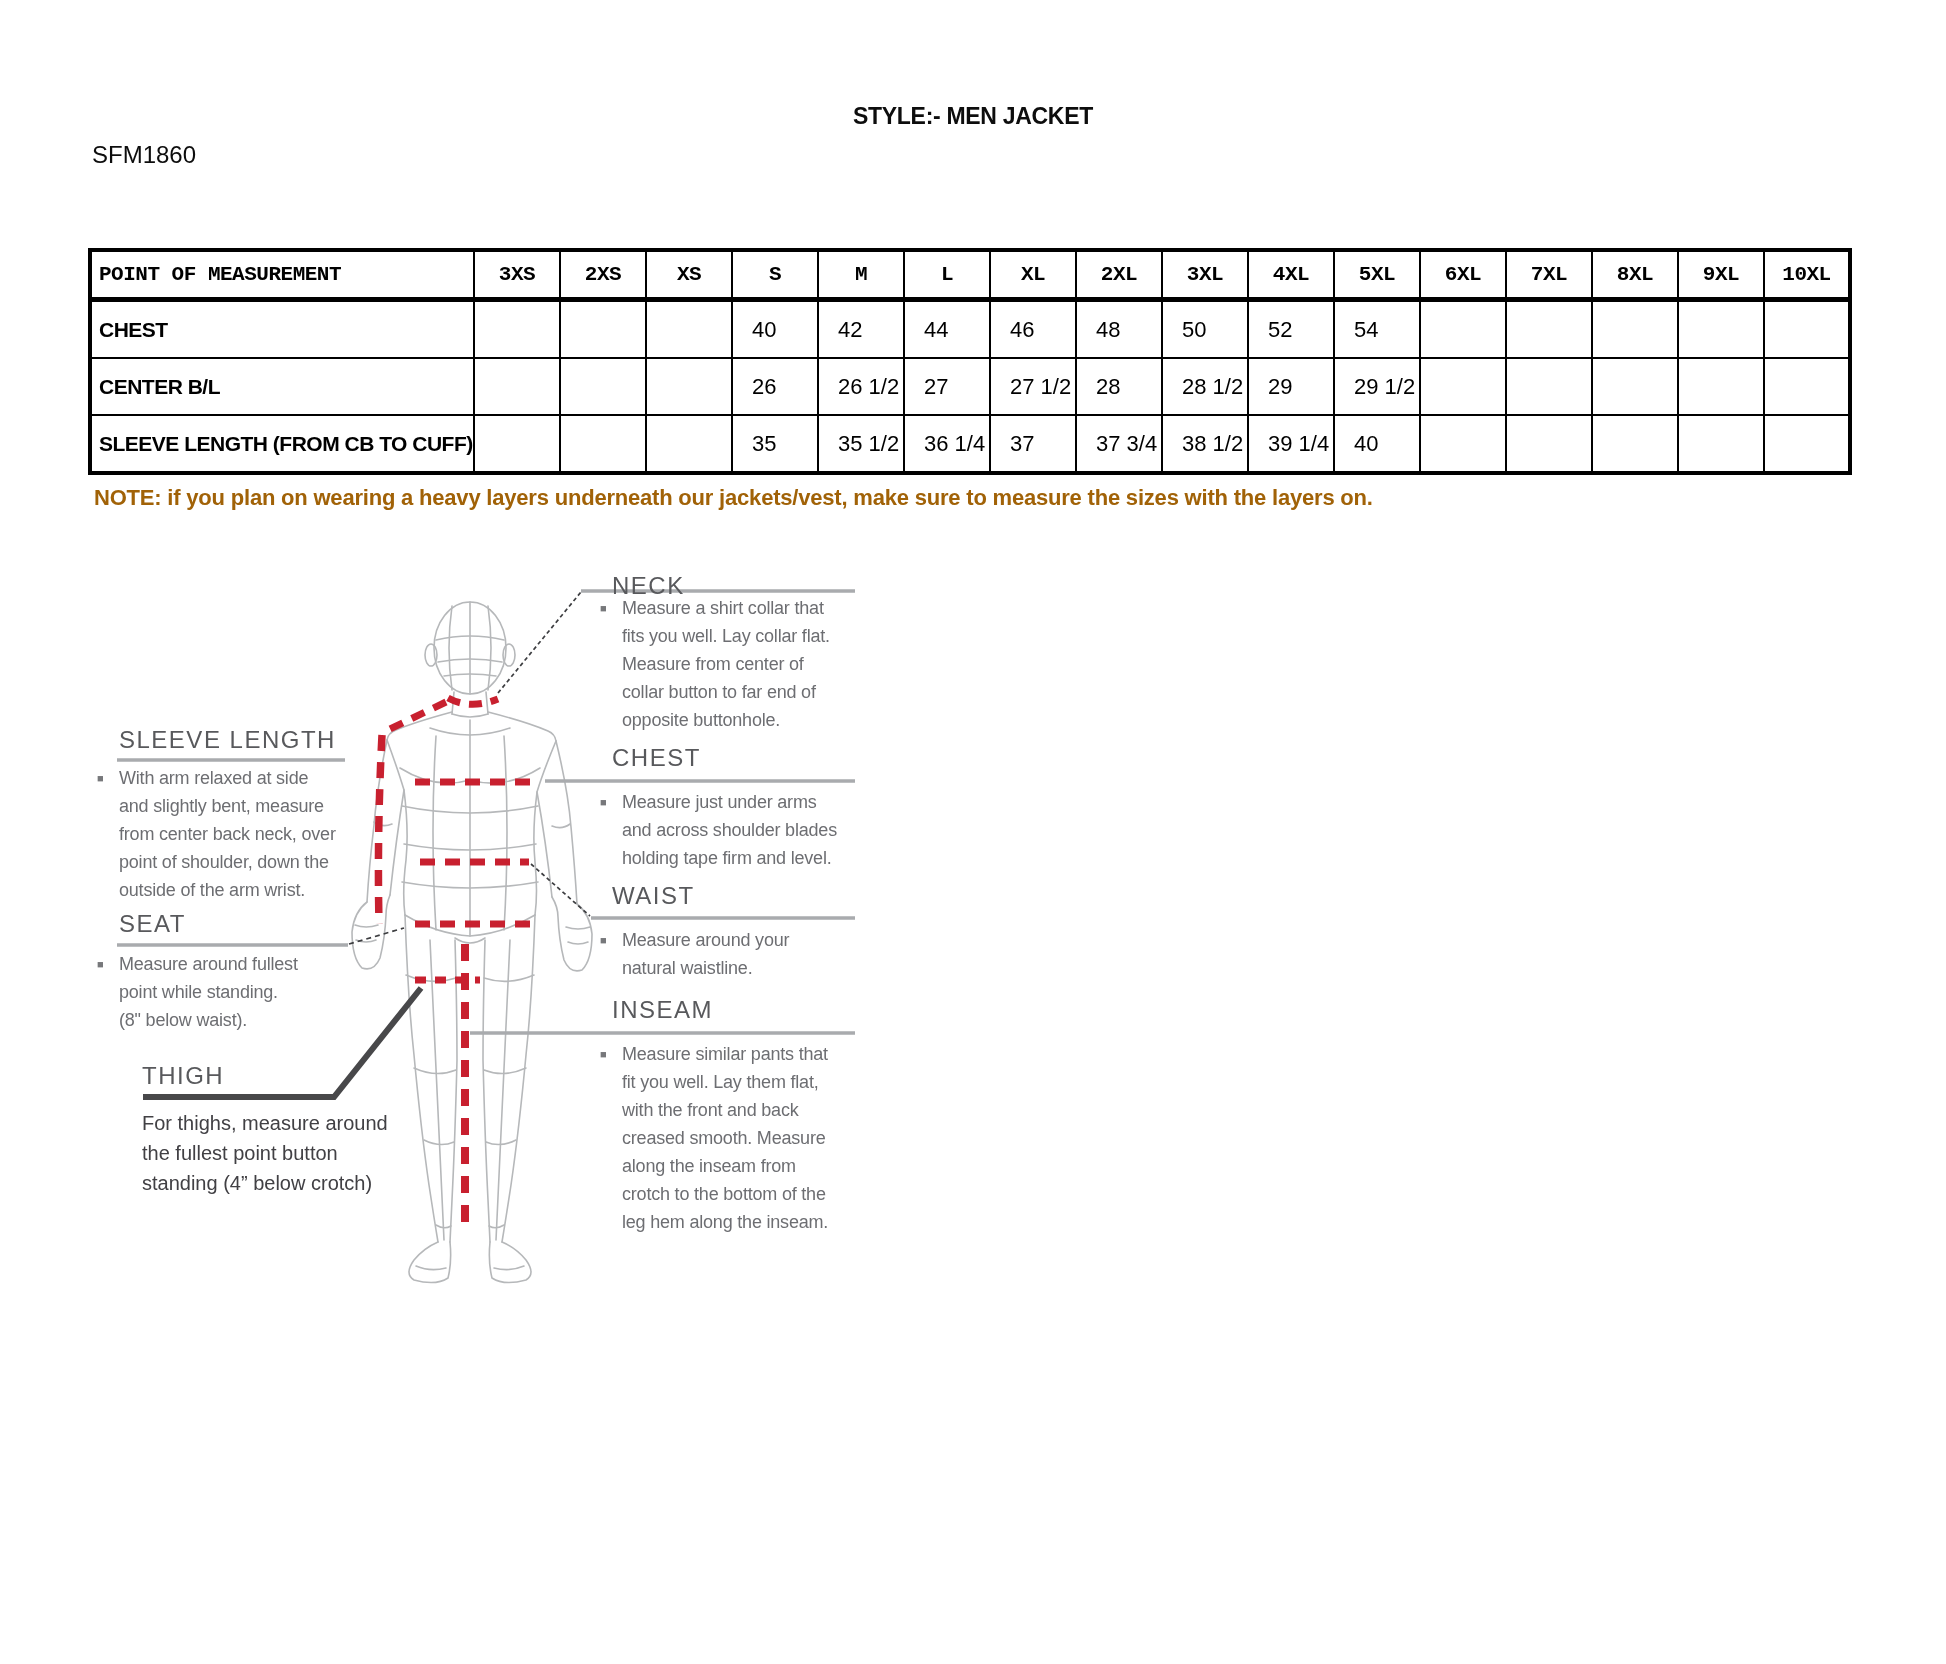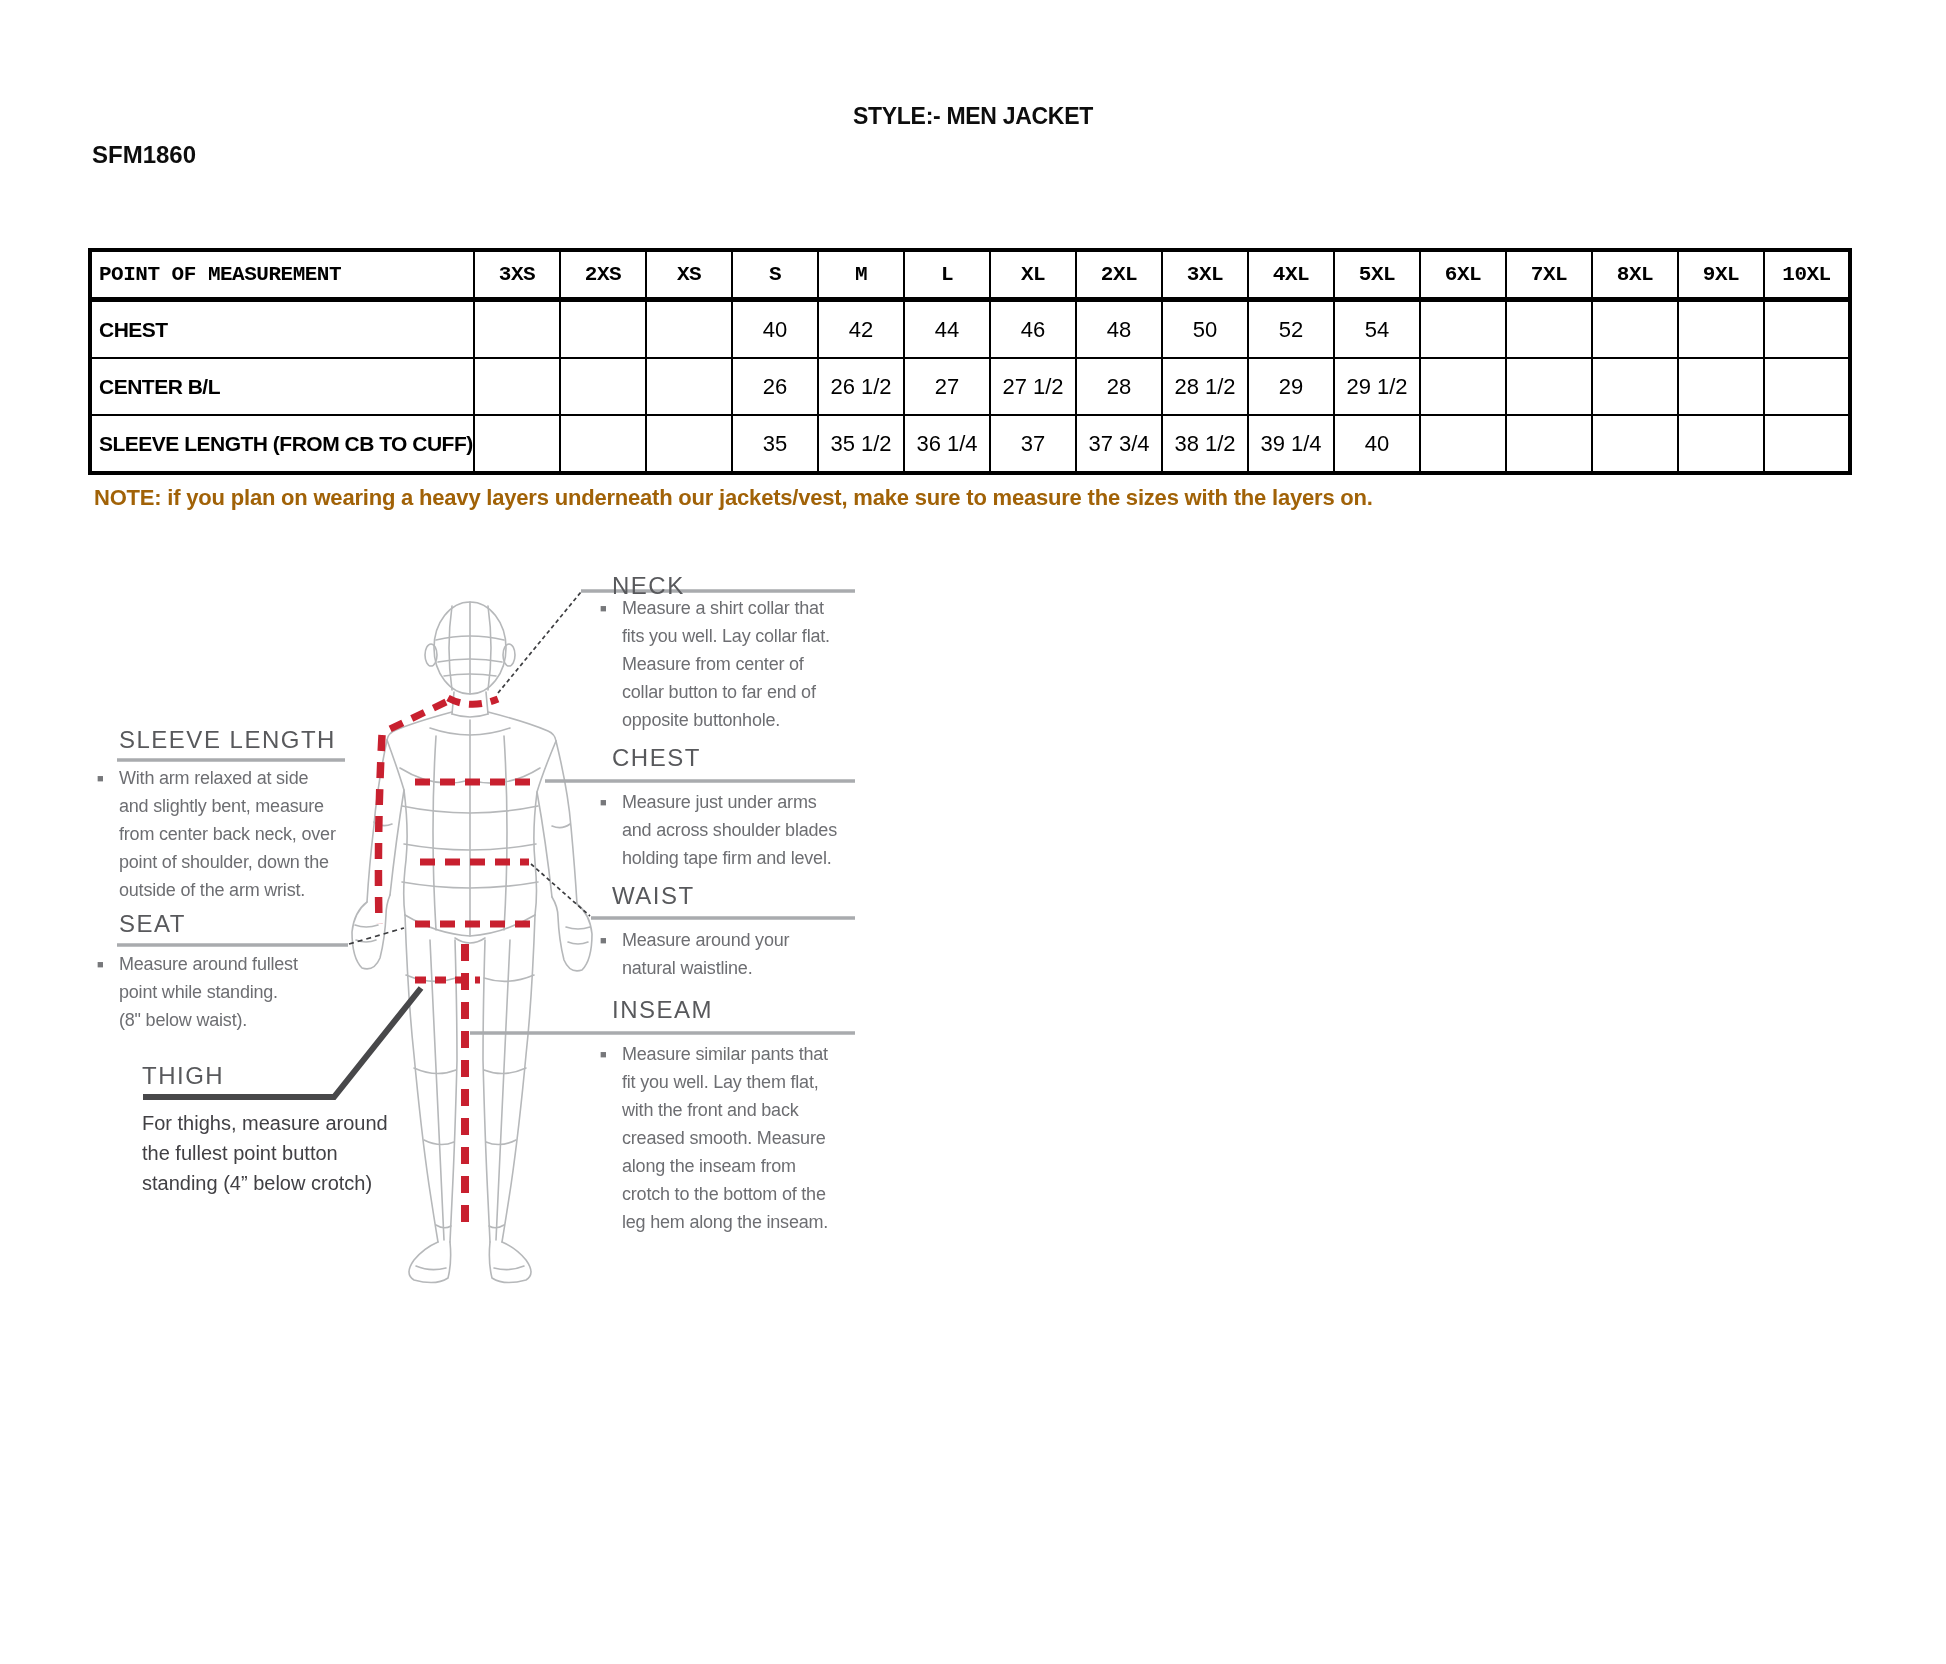--- a/index.html
+++ b/index.html
@@ -6,40 +6,40 @@
   #page{
     position:relative;width:1946px;height:1664px;background:#ffffff;overflow:hidden;
     font-family:"Liberation Sans", sans-serif;color:#000;
   }
   
   .doc-title{
     position:absolute;left:0;top:103px;width:1946px;text-align:center;
     font-size:23px;font-weight:700;letter-spacing:-0.3px;color:#0d0d0d;
   }
   .doc-code{
-    position:absolute;left:92px;top:141px;font-size:24px;font-weight:700;color:#0d0d0d;
+    position:absolute;left:92px;top:141px;font-size:24px;font-weight:400;color:#0d0d0d;
   }
   .doc-note{
     position:absolute;left:94px;top:485px;font-size:22px;font-weight:700;color:#a16207;letter-spacing:-0.2px;
   }
   
   table.size-table{
     position:absolute;left:88px;top:248px;border-collapse:collapse;table-layout:fixed;
     border:4px solid #000;background:#fff;
   }
   .size-table th,.size-table td{
     border:2px solid #000;padding:0;overflow:hidden;white-space:nowrap;
   }
   .size-table thead th{
     height:45px;font-size:21px;font-weight:700;text-align:center;letter-spacing:-0.5px;
     border-bottom:5px solid #000;
     font-family:Liberation Mono, monospace;
   }
   .size-table thead th.col-label{text-align:left;padding-left:7px;}
-  .size-table tbody td{height:55px;font-size:22px;font-weight:400;text-align:center;}
+  .size-table tbody td{height:55px;font-size:22px;font-weight:400;padding-left:19px;}
   .size-table tbody td.row-label{
     font-weight:700;font-size:21px;text-align:left;padding-left:7px;letter-spacing:-0.5px;
   }
   
   .g-title{
     position:absolute;font-size:24px;font-weight:400;color:#58595c;letter-spacing:1.5px;
     white-space:nowrap;
   }
   .g-desc{
     position:absolute;font-size:18px;line-height:28px;color:#6d6e72;letter-spacing:-0.2px;

